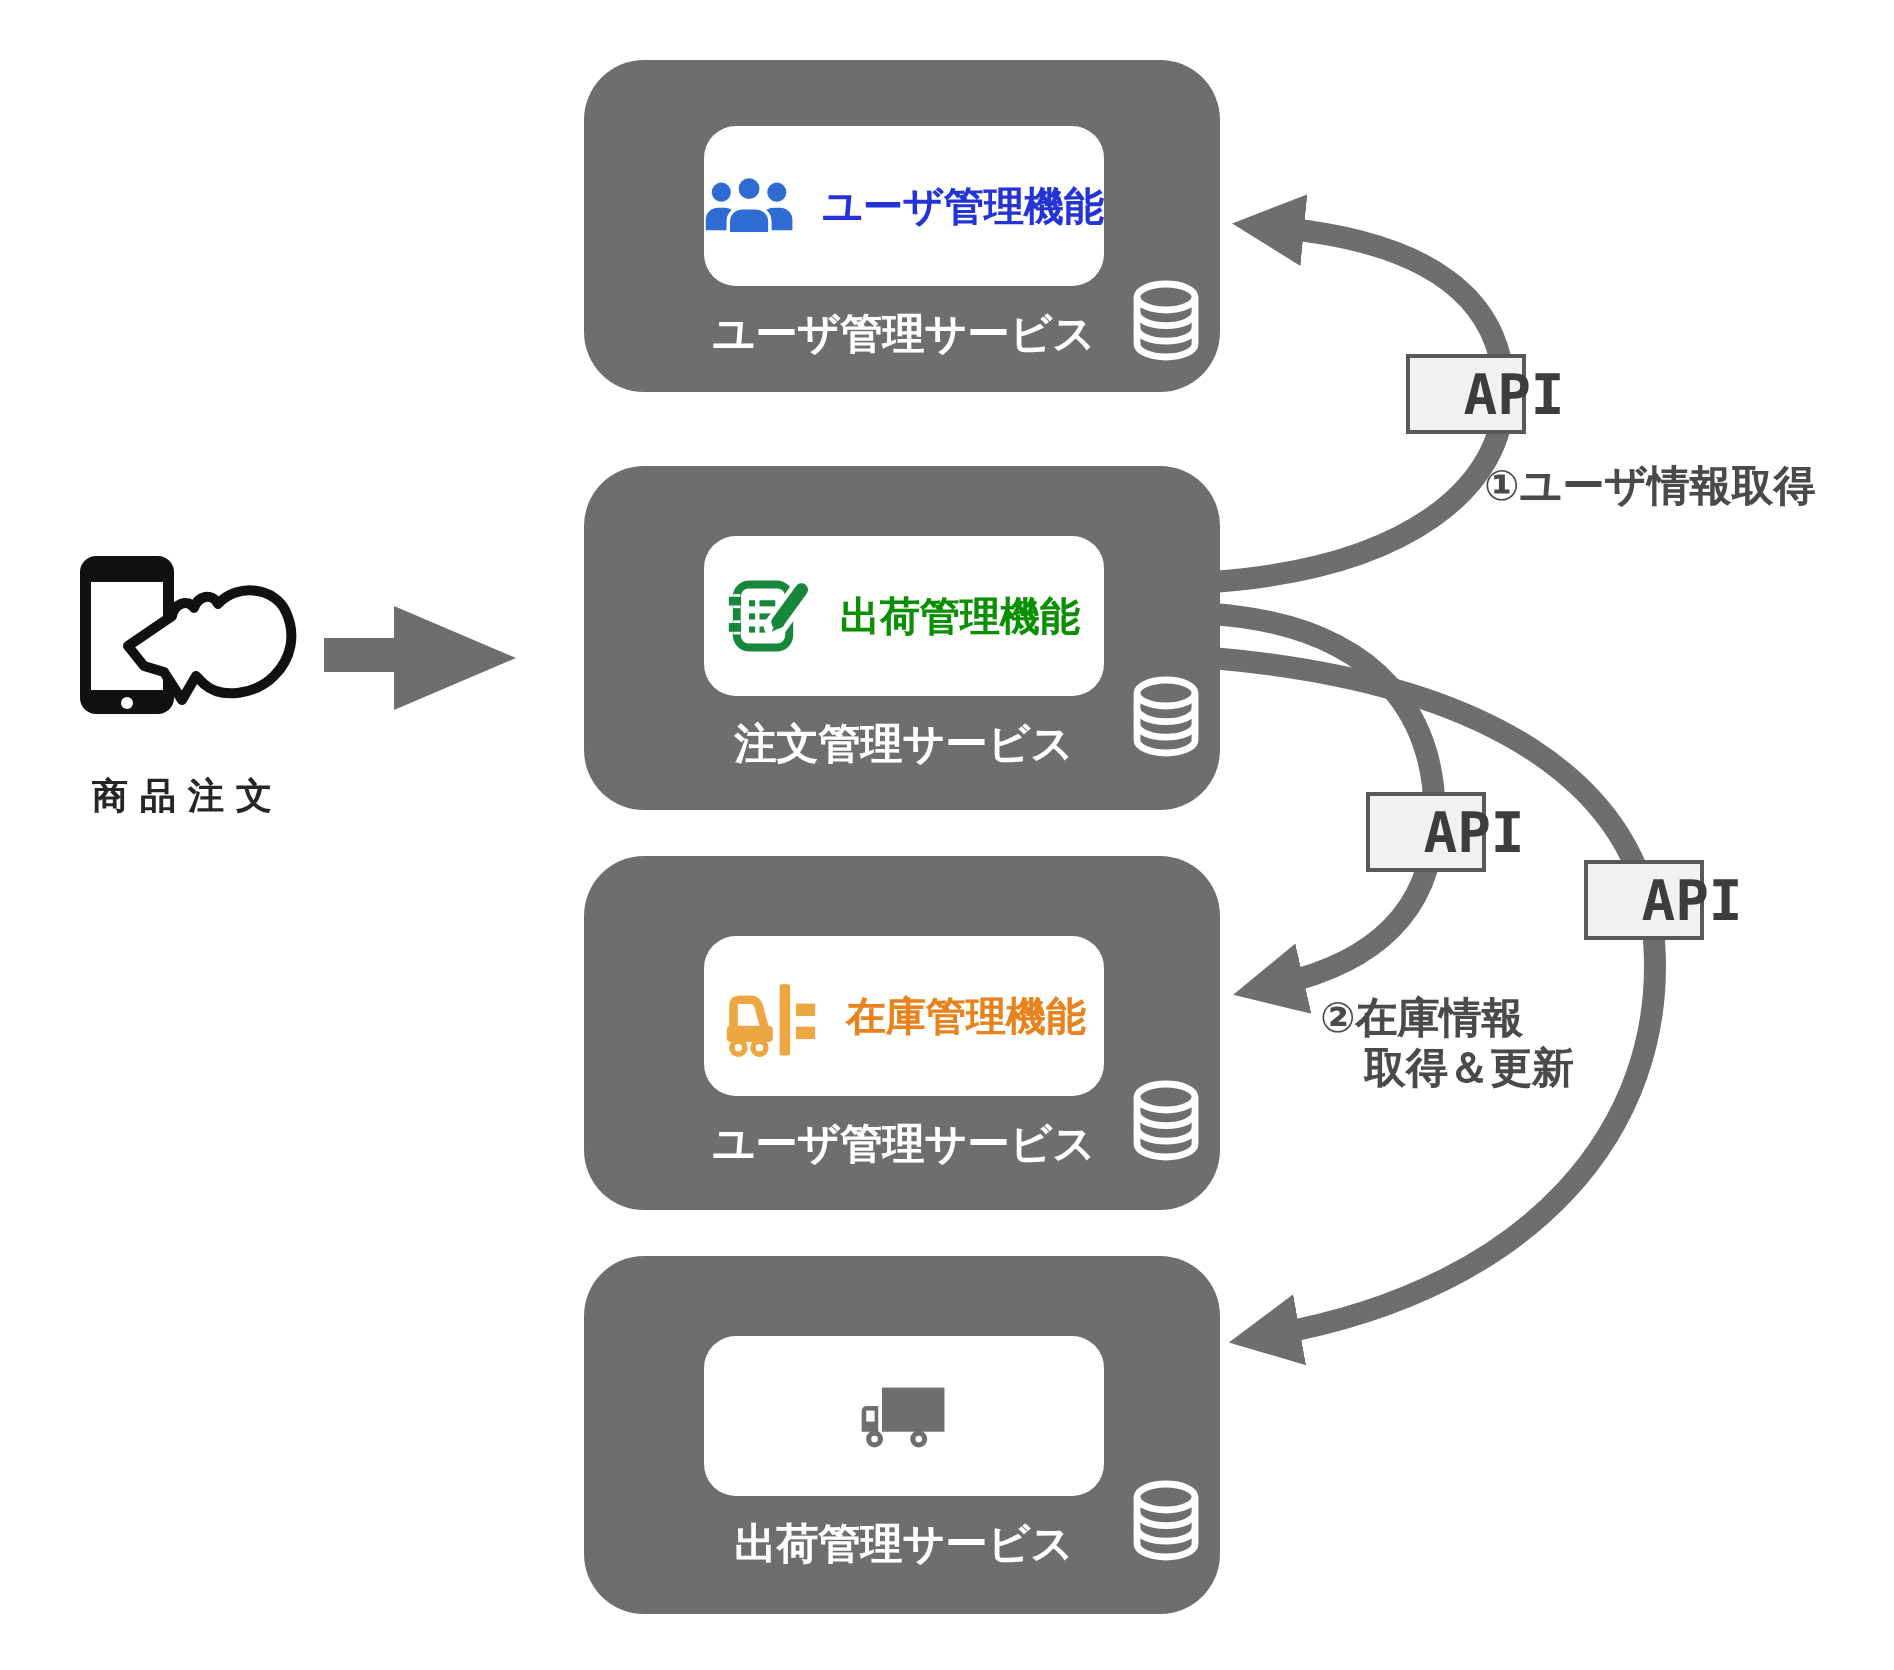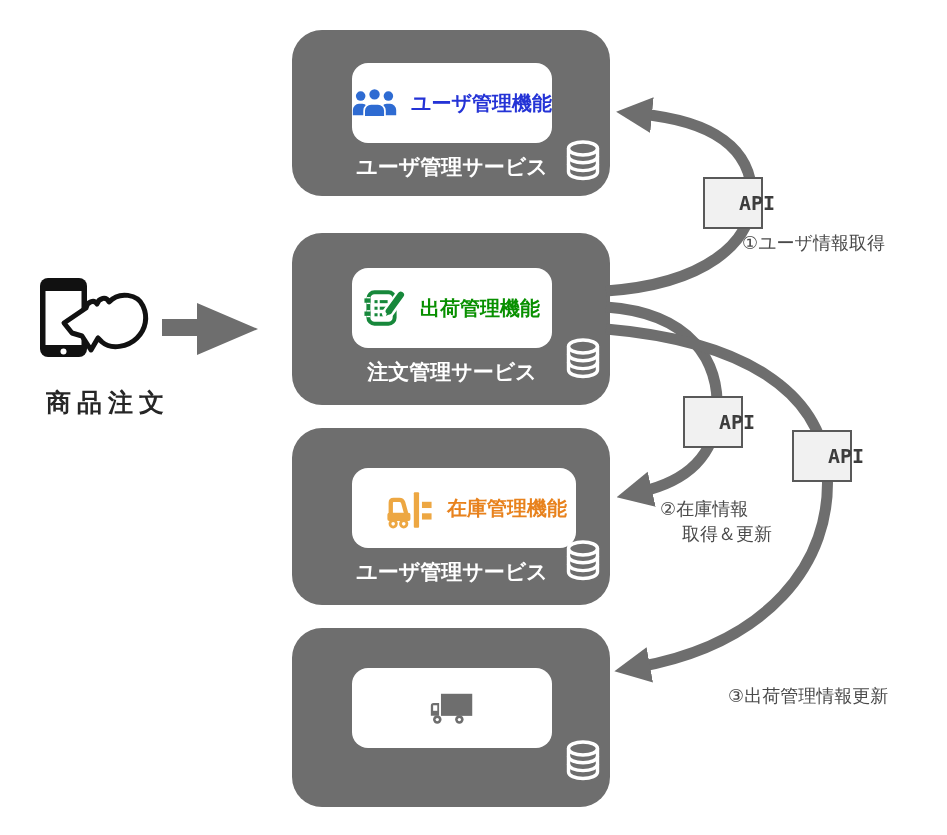--- a/index.html
+++ b/index.html
@@ -38,35 +38,35 @@
     position:absolute;left:60px;width:200px;text-align:center;
     color:#ffffff;font-weight:bold;font-size:21px;white-space:nowrap;
   }
   .db-icon{position:absolute;left:272px;}
   .db-icon path,.db-icon ellipse{fill:none;stroke:#ffffff;stroke-width:3.4;}
 
   .flow-path{fill:none;stroke:var(--arrow);stroke-width:11;}
   .arrowhead-fill{fill:var(--arrow);}
 
   .api-badge{
-    position:absolute;width:60px;height:52px;box-sizing:border-box;
+    position:absolute;width:60px;height:40px;box-sizing:border-box;
     background:var(--api-box-bg);border:2px solid var(--api-box-border);
     display:flex;align-items:center;justify-content:center;
     font-family:"DejaVu Sans Mono","Liberation Mono",monospace;
-    font-weight:bold;font-size:20px;color:#3d3d3d;padding-left:48px;
+    font-weight:bold;font-size:28px;color:#3d3d3d;padding-left:48px;
   }
   .annotation{
     position:absolute;color:var(--annotation-text);
-    font-weight:normal;font-size:18px;line-height:25px;white-space:nowrap;
+    font-weight:bold;font-size:21px;line-height:25px;white-space:nowrap;
   }
   .annotation .line2{margin-left:22px;}
 
   .source-label{
     position:absolute;left:46px;top:386px;
-    color:var(--source-text);font-weight:bold;font-size:25px;
+    color:var(--source-text);font-weight:bold;font-size:18px;
     letter-spacing:6px;white-space:nowrap;
   }
 
   .u-fill{fill:var(--user-icon);}
   .o-stroke{stroke:var(--order-icon);fill:none;stroke-width:4.5;}
   .o-fill{fill:var(--order-icon);}
   .i-fill{fill:var(--inventory-icon);}
   .i-stroke{stroke:var(--inventory-icon);fill:none;stroke-width:4.5;stroke-linejoin:round;}
   .s-fill{fill:var(--shipping-icon);}
 </style>
@@ -123,21 +123,21 @@
       <ellipse cx="19" cy="8.5" rx="14.5" ry="6.5"></ellipse>
       <path d="M4.5,8.5 V32"></path>
         <path d="M33.5,8.5 V32"></path>
       <path d="M4.5,32 a14.5,6.5 0 0 0 29,0"></path>
       <path d="M4.5,16.3 a14.5,6.5 0 0 0 29,0"></path>
       <path d="M4.5,24.1 a14.5,6.5 0 0 0 29,0"></path>
     </svg>
   </div>
 
   <div class="service-box" style="top:428px;height:177px;">
-    <div class="func-card" style="top:40px;padding-left:24px;">
+    <div class="func-card" style="top:40px;">
       <svg width="48" height="43" viewBox="0 0 50 44">
         <path class="i-stroke" d="M6,28 L6,16 Q6,13 9,13 L15,13 Q18,13 19,16 L22,27"></path>
         <rect class="i-fill" x="2.5" y="26.5" width="24" height="8.5" rx="2"></rect>
         <circle class="i-fill" cx="8.5" cy="38" r="4.8"></circle>
         <circle cx="8.5" cy="38" r="1.9" fill="#ffffff"></circle>
         <circle class="i-fill" cx="19.5" cy="38" r="4.8"></circle>
         <circle cx="19.5" cy="38" r="1.9" fill="#ffffff"></circle>
         <rect class="i-fill" x="30" y="5" width="5.5" height="37" rx="1"></rect>
         <rect class="i-fill" x="38.5" y="15" width="10" height="6.5"></rect>
         <rect class="i-fill" x="38.5" y="27" width="10" height="6.5"></rect>
@@ -160,20 +160,21 @@
       <svg width="46" height="35" viewBox="0 0 50 38">
         <rect class="s-fill" x="13" y="3" width="34" height="24"></rect>
         <path class="s-fill" d="M2,27 L2,16 Q2,13 5,13 L11,13 L11,27 Z"></path>
         <rect x="4.5" y="15.5" width="4.5" height="6" fill="#ffffff"></rect>
         <circle class="s-fill" cx="9" cy="31" r="4.6"></circle>
         <circle cx="9" cy="31" r="1.8" fill="#ffffff"></circle>
         <circle class="s-fill" cx="33" cy="31" r="4.6"></circle>
         <circle cx="33" cy="31" r="1.8" fill="#ffffff"></circle>
       </svg>
     </div>
+    <div class="service-name" style="top:130px;">出荷管理サービス</div>
     <svg class="db-icon" style="top:112px;" width="38" height="42" viewBox="0 0 38 42">
       <ellipse cx="19" cy="8.5" rx="14.5" ry="6.5"></ellipse>
       <path d="M4.5,8.5 V32"></path>
         <path d="M33.5,8.5 V32"></path>
       <path d="M4.5,32 a14.5,6.5 0 0 0 29,0"></path>
       <path d="M4.5,16.3 a14.5,6.5 0 0 0 29,0"></path>
       <path d="M4.5,24.1 a14.5,6.5 0 0 0 29,0"></path>
     </svg>
   </div>
 
@@ -199,15 +200,14 @@
 
   <div class="api-badge" style="left:703px;top:177px;">API</div>
   <div class="api-badge" style="left:683px;top:396px;">API</div>
   <div class="api-badge" style="left:792px;top:430px;">API</div>
 
   <div class="annotation" style="left:742px;top:231px;">①ユーザ情報取得</div>
   <div class="annotation" style="left:660px;top:497px;">
     <div>②在庫情報</div>
     <div class="line2">取得＆更新</div>
   </div>
-  <div class="annotation" style="left:728px;top:684px;">③出荷管理情報更新</div>
 
 </div>
 
 </body></html>

